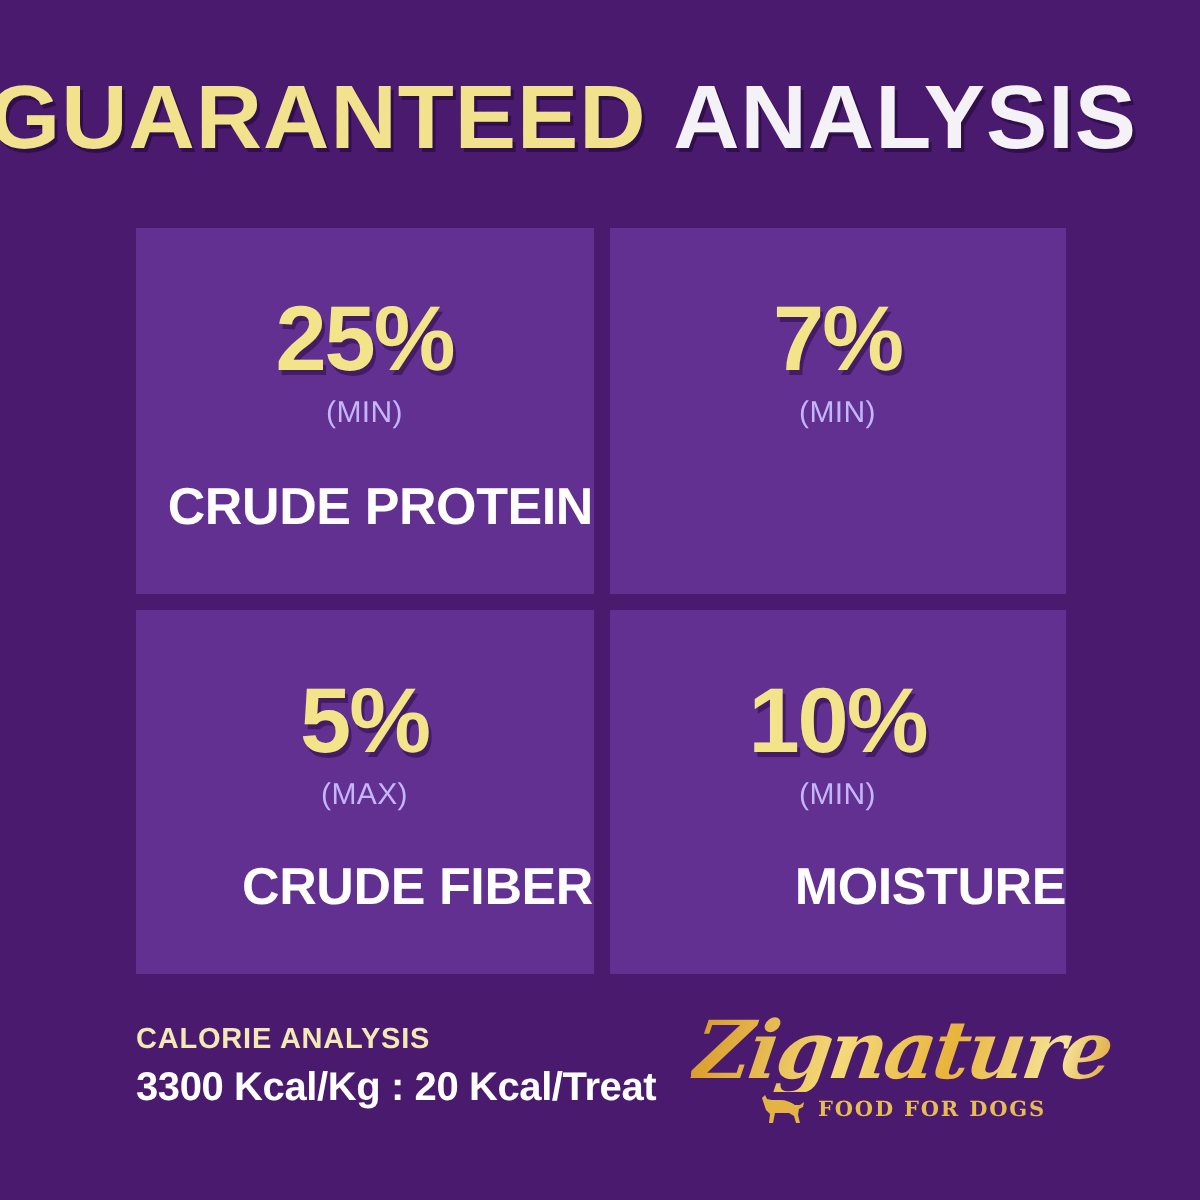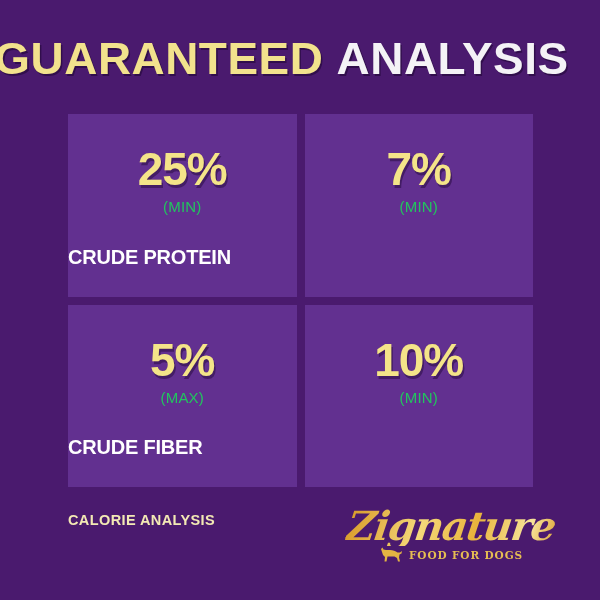--- a/index.html
+++ b/index.html
@@ -82,35 +82,35 @@
     background-image:
       repeating-linear-gradient(62deg, rgba(120,95,20,.55) 0 1.2px, rgba(0,0,0,0) 1.2px 3.4px),
       repeating-linear-gradient(-62deg, rgba(120,95,20,.3) 0 1px, rgba(0,0,0,0) 1px 4px);
     -webkit-background-clip: text;
     background-clip: text;
     text-align: center;
   }
   .minmax {
     font-family: "Liberation Sans", sans-serif;
     font-size: 15px;
-    color: #22c55e;
+    color: #c4b5fd;
     margin-top: 6px;
     letter-spacing: 0.2px;
   }
   .label {
     font-family: "Liberation Sans", sans-serif;
     font-weight: bold;
-    font-size: 20px;
+    font-size: 26px;
     color: #ffffff;
     letter-spacing: -0.2px;
     position: absolute;
     bottom: 28px;
     left: 0;
     right: 0;
-    text-align: left;
+    text-align: right;
     white-space: nowrap;
   }
 
   
   .footer {
     position: absolute;
     left: 68px;
     top: 512px;
     width: 465px;
     height: 70px;
@@ -196,26 +196,28 @@
 
   <div class="cell">
     <div class="pct">5%</div>
     <div class="minmax">(MAX)</div>
     <div class="label">CRUDE FIBER</div>
   </div>
 
   <div class="cell">
     <div class="pct">10%</div>
     <div class="minmax">(MIN)</div>
+    <div class="label">MOISTURE</div>
   </div>
 
 </div>
 
 <div class="footer">
   <div class="calorie-title">CALORIE ANALYSIS</div>
+  <div class="calorie-value">3300 Kcal/Kg : 20 Kcal/Treat</div>
 
   <div class="logo">
     <div class="logo-script">Zignature</div>
     <div class="logo-sub">
       <span class="dog-icon">
         <svg width="24" height="15" viewBox="0 0 48 30" aria-hidden="true">
           <path fill="#e3b443" d="M4 4 L7 1 L9 5 L14 6 L22 6 C28 6 33 8 37 11 L42 11 L46 8 L45 13 L41 15 L40 21 L42 29 L38 29 L36 22 L31 19 L22 19 L17 19 L15 29 L11 29 L12 20 L8 16 L6 10 Z"></path>
         </svg>
       </span>
       <span class="logo-sub-text">FOOD FOR DOGS</span>

